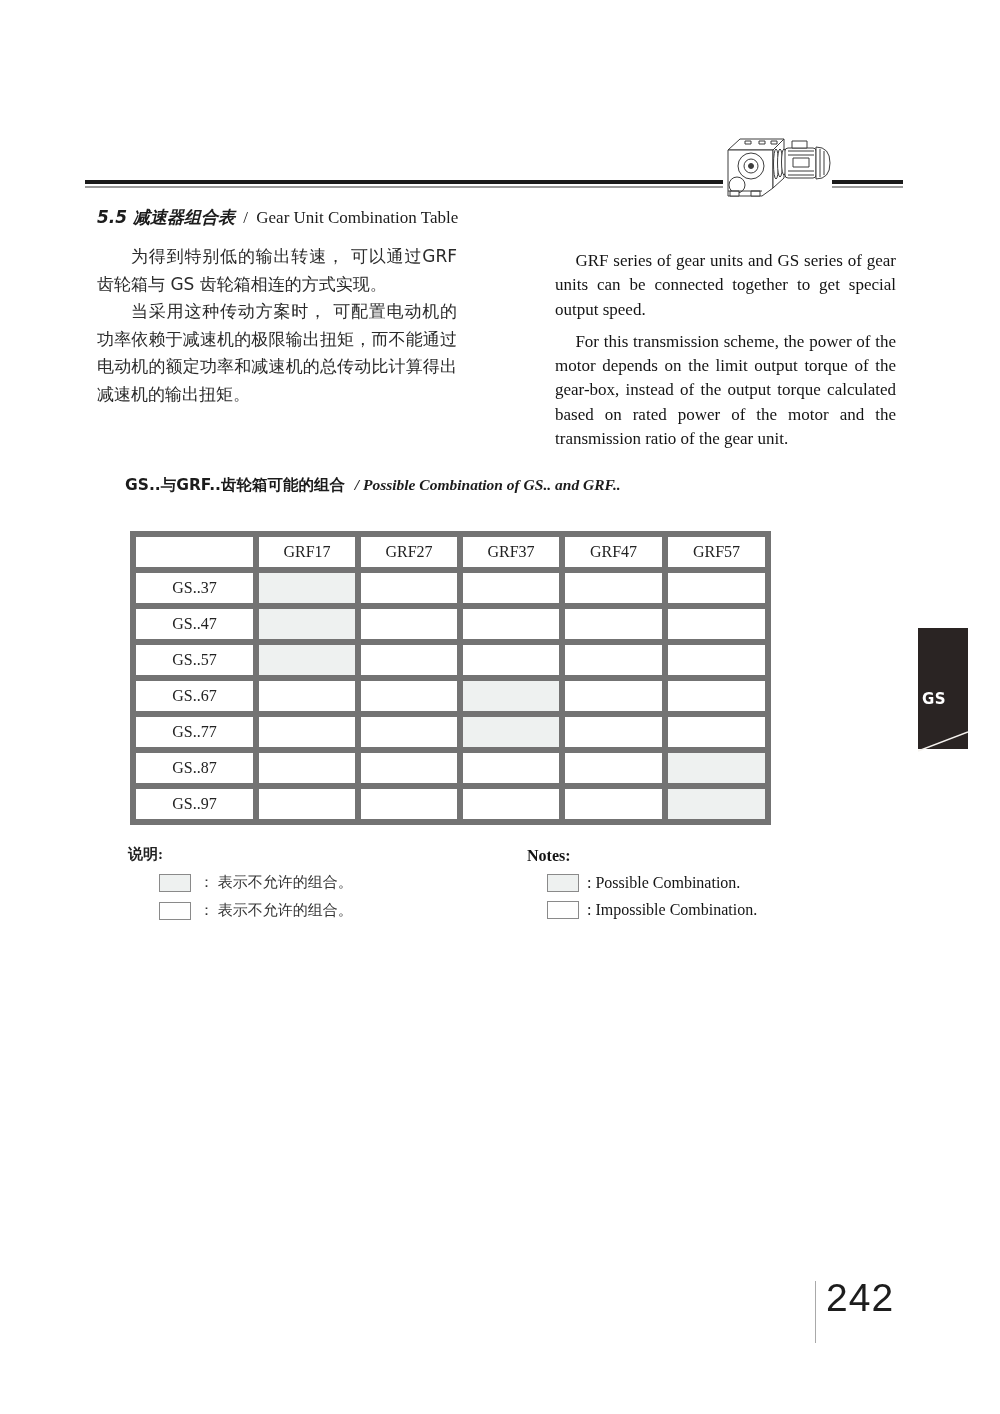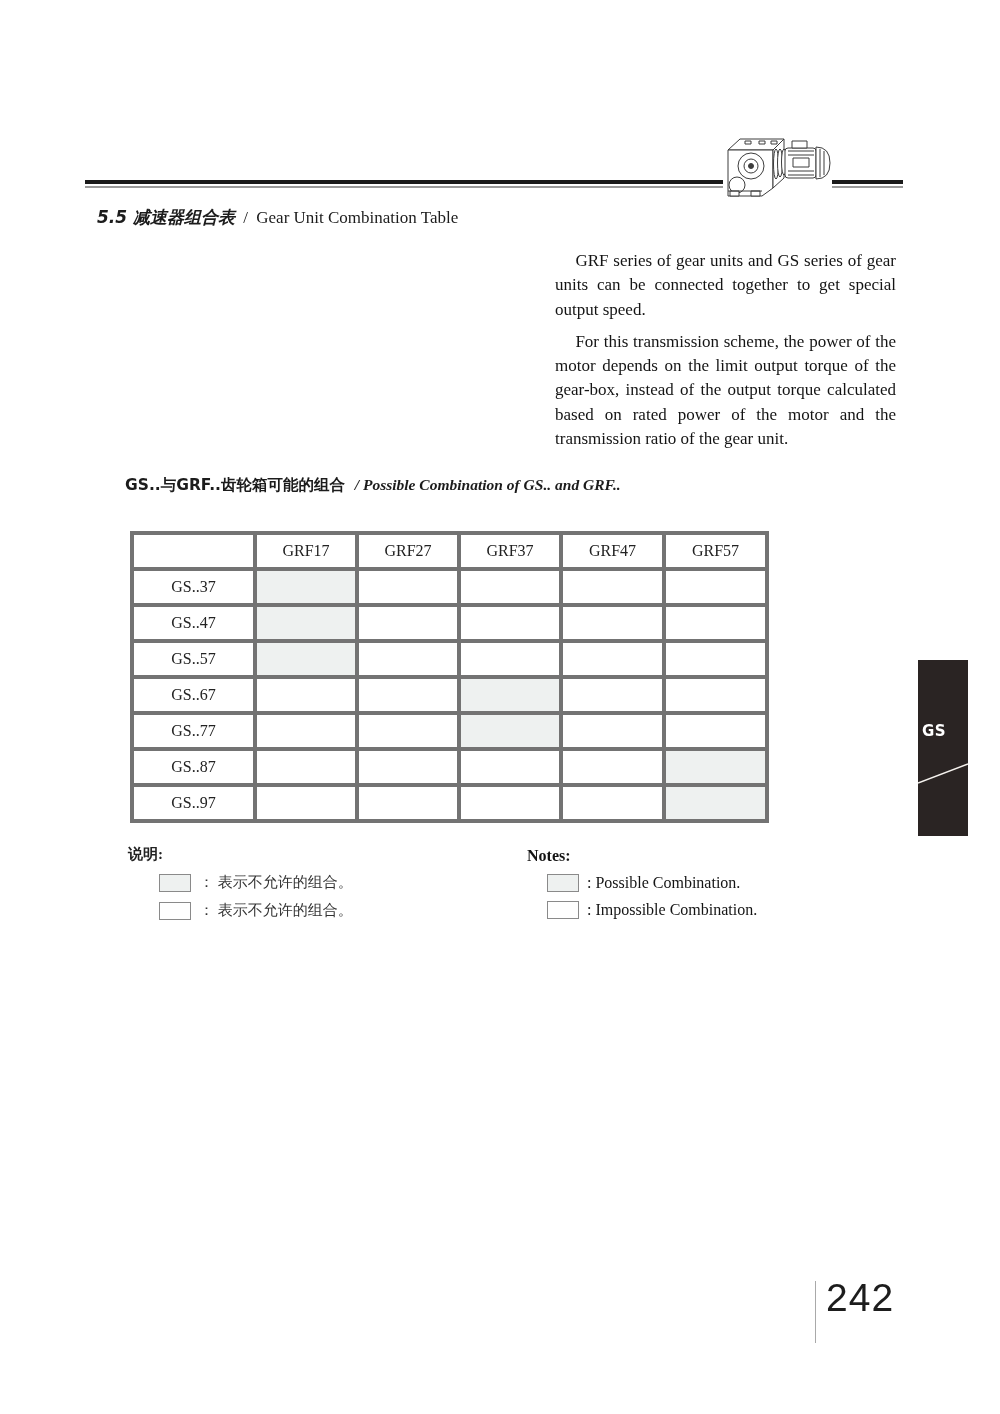--- a/index.html
+++ b/index.html
@@ -39,40 +39,40 @@
   .col-en p{margin:8px;text-indent:1.2em;}
 
   
   .comb-heading{position:absolute;left:97px;top:475px;font-size:15.5px;font-weight:bold;white-space:nowrap;}
   .comb-heading .zh{font-family:"DejaVu Sans","Liberation Sans",sans-serif;margin-left:28px;}
   .comb-heading .en{font-family:"Liberation Serif","DejaVu Serif",serif;padding-left:6px;font-style:italic;}
 
   
   .comb-table{position:absolute;left:130px;top:531px;border-collapse:collapse;table-layout:fixed;}
   .comb-table td{
-    border:4px solid #737373;height:36px;box-sizing:border-box;
+    border:6px solid #737373;height:36px;box-sizing:border-box;
     text-align:center;vertical-align:middle;
     font-size:16px;color:#222;background:#fff;padding:0;margin-top:23px;
   }
   .comb-table{border:2px solid #3c3c3c;}
   .comb-table td.corner{}
   
   
   .legend-zh{position:absolute;left:128px;top:845px;
     font-family:Liberation Serif, serif;font-size:15px;color:#333;}
   .legend-zh .legend-title{font-weight:bold;font-size:15px;color:#222;}
   .legend-en{position:absolute;left:527px;top:847px;font-size:16px;color:#141414;}
   .legend-en .legend-title{font-weight:bold;}
   .legend-item{display:flex;align-items:center;margin-top:9px;}
   .legend-zh .legend-item{margin-left:31px;}
   .legend-en .legend-item{margin-left:20px;}
   .swatch{width:30px;height:16px;border:1px solid #8a8a8a;background:#fff;margin-right:8px;flex:0 0 auto;}
 
   
-  .side-tab{position:absolute;left:918px;top:628px;width:50px;height:176px;background:#2a2423;margin-top:32px;}
+  .side-tab{position:absolute;left:918px;top:628px;width:50px;height:121px;background:#2a2423;}
   .side-tab .tab-label{
     position:absolute;left:4px;top:62px;color:#ffffff;
     font-family:"DejaVu Sans","Liberation Sans",sans-serif;
     font-weight:bold;font-size:15px;letter-spacing:0.5px;}
   .side-tab svg{position:absolute;left:0;top:0;}
 
   
   .pageno-rule{position:absolute;left:815px;top:1281px;width:1px;height:62px;background:#a9a9a9;}
   .pageno{position:absolute;left:826px;top:1276px;
     font-family:"Liberation Sans","DejaVu Sans",sans-serif;
@@ -136,20 +136,24 @@
       <line x1="106" y1="23" x2="106" y2="47"></line>
     </svg>
   </div>
 
   <div class="section-title">
     <span class="zh">5.5 减速器组合表</span>
     <span class="divider">/</span>
     <span class="en">Gear Unit Combination Table</span>
   </div>
 
+  <div class="col-zh">
+    <p>为得到特别低的输出转速， 可以通过GRF齿轮箱与 GS 齿轮箱相连的方式实现。</p>
+    <p>当采用这种传动方案时， 可配置电动机的功率依赖于减速机的极限输出扭矩，而不能通过电动机的额定功率和减速机的总传动比计算得出减速机的输出扭矩。</p>
+  </div>
 
   <div class="col-en">
     <p>GRF series of gear units and GS series of gear units can be connected together to get special output speed.</p>
     <p>For this transmission scheme, the power of the motor depends on the limit output torque of the gear-box, instead of the output torque calculated based on rated power of the motor and the transmission ratio of the gear unit.</p>
   </div>
 
   <div class="comb-heading">
     <span class="zh">GS..与GRF..齿轮箱可能的组合</span>
     <span class="en">/ Possible Combination of GS.. and GRF..</span>
   </div>

